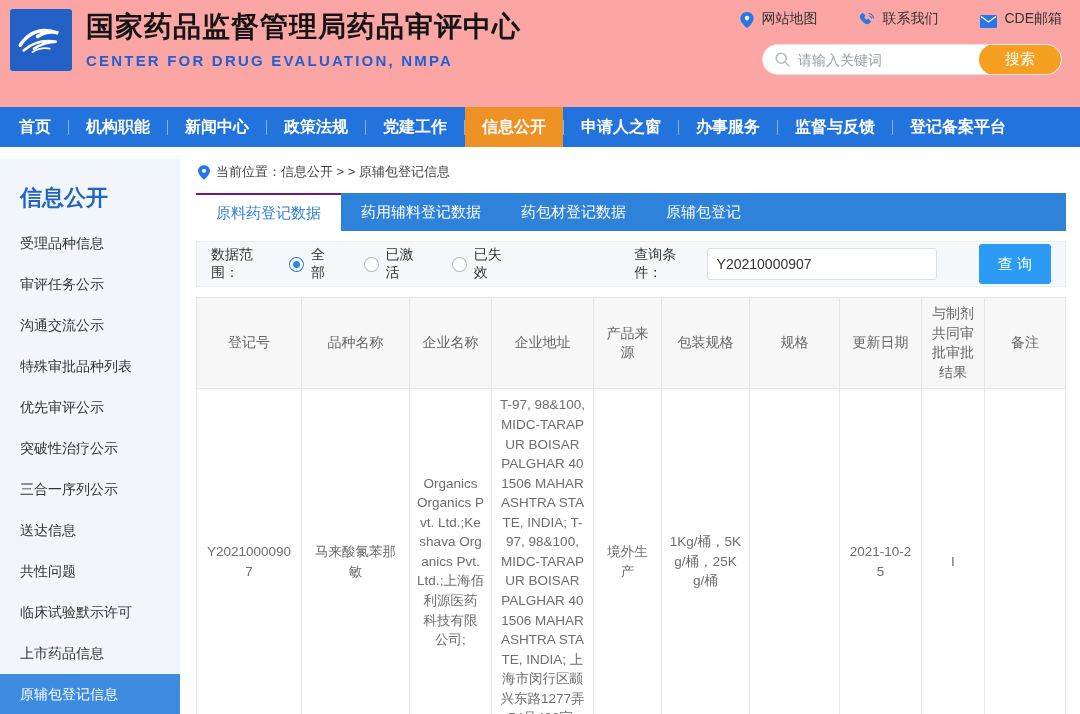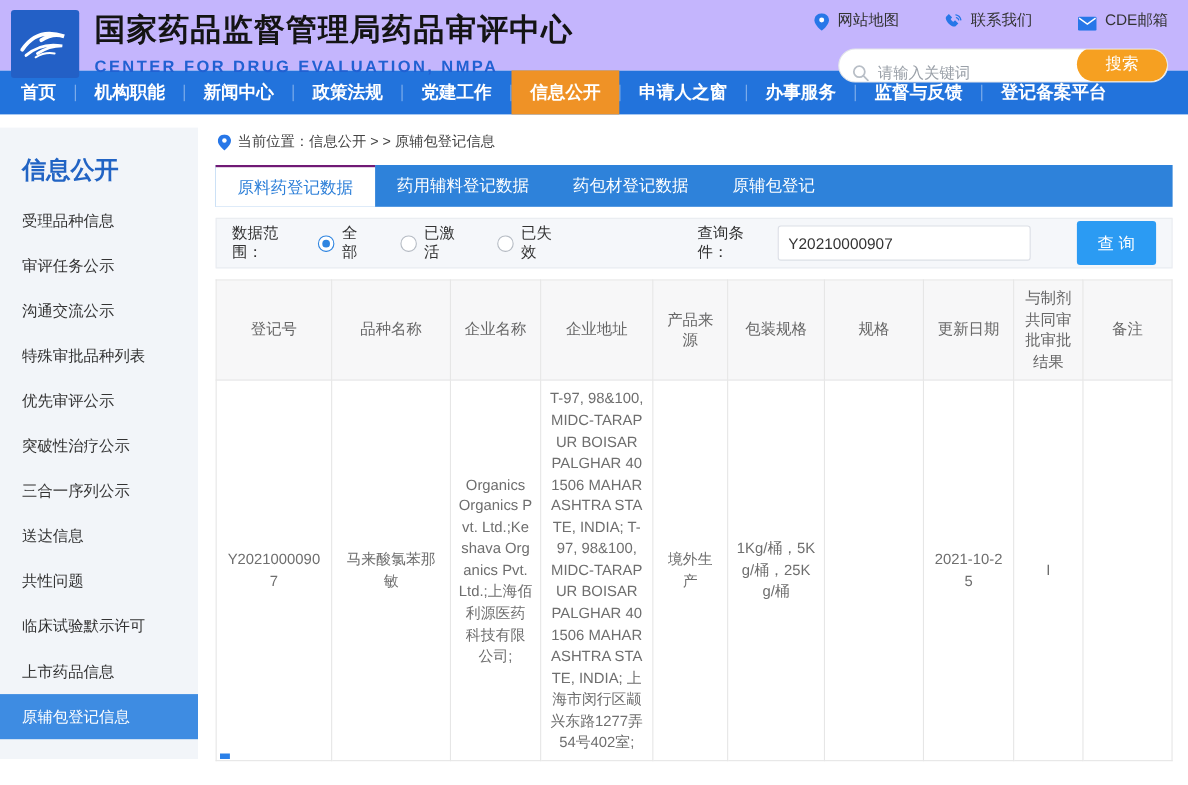--- a/index.html
+++ b/index.html
@@ -1,29 +1,29 @@
 <!DOCTYPE html>
 <html><head>
 <meta charset="utf-8">
 <style>
   * { margin:0; padding:0; box-sizing:border-box; }
   html,body { width:1080px; height:714px; overflow:hidden; background:#fff;
     font-family:"Liberation Sans","DejaVu Sans",sans-serif; }
 
   
-  .header { height:64px; background:#c4b5fd; position:relative; }
+  .header { height:107px; background:#fca5a5; position:relative; }
   .logo { position:absolute; left:10px; top:9px; width:62px; height:62px;
     background:#2360c6; border-radius:3px; display:flex; align-items:center; justify-content:center; }
   .brand { position:absolute; left:86px; top:8px; }
   .brand-cn { font-size:28px; font-weight:bold; color:#141414; letter-spacing:1px; }
   .brand-en { font-size:15px; font-weight:bold; color:#2160d2; letter-spacing:2.2px; margin-top:6px; }
   .topbar-links { position:absolute; right:18px; top:10px; display:flex; gap:42px; align-items:center; }
   .toplink { display:flex; align-items:flex-end; gap:7px; font-size:14px; color:#333; cursor:pointer; }
   .search-wrap { position:absolute; right:18px; top:44px; width:300px; height:31px;
-    border:1px solid #e3e6ea; border-radius:16px; background:#fff; display:flex; align-items:flex-end; overflow:hidden; }
+    border:1px solid #e3e6ea; border-radius:16px; background:#fff; display:flex; align-items:center; overflow:hidden; }
   .search-wrap input { flex:1; border:none; outline:none; font-size:14px; color:#333;
     padding-left:8px; background:transparent; font-family:inherit; }
   .search-wrap input::placeholder { color:#9aa0a8; }
   .search-icon-box { padding-left:12px; display:flex; align-items:center; }
   .search-btn { width:82px; height:31px; background:#f6a021; border:none; border-radius:16px;
     color:#fff; font-size:15px; cursor:pointer; font-family:inherit; }
 
   
   .nav { height:40px; background:#2273dc; display:flex; align-items:stretch; padding:0 2px; }
   .nav-item { display:flex; align-items:center; padding:0 17px; color:#fff; font-size:16px;

